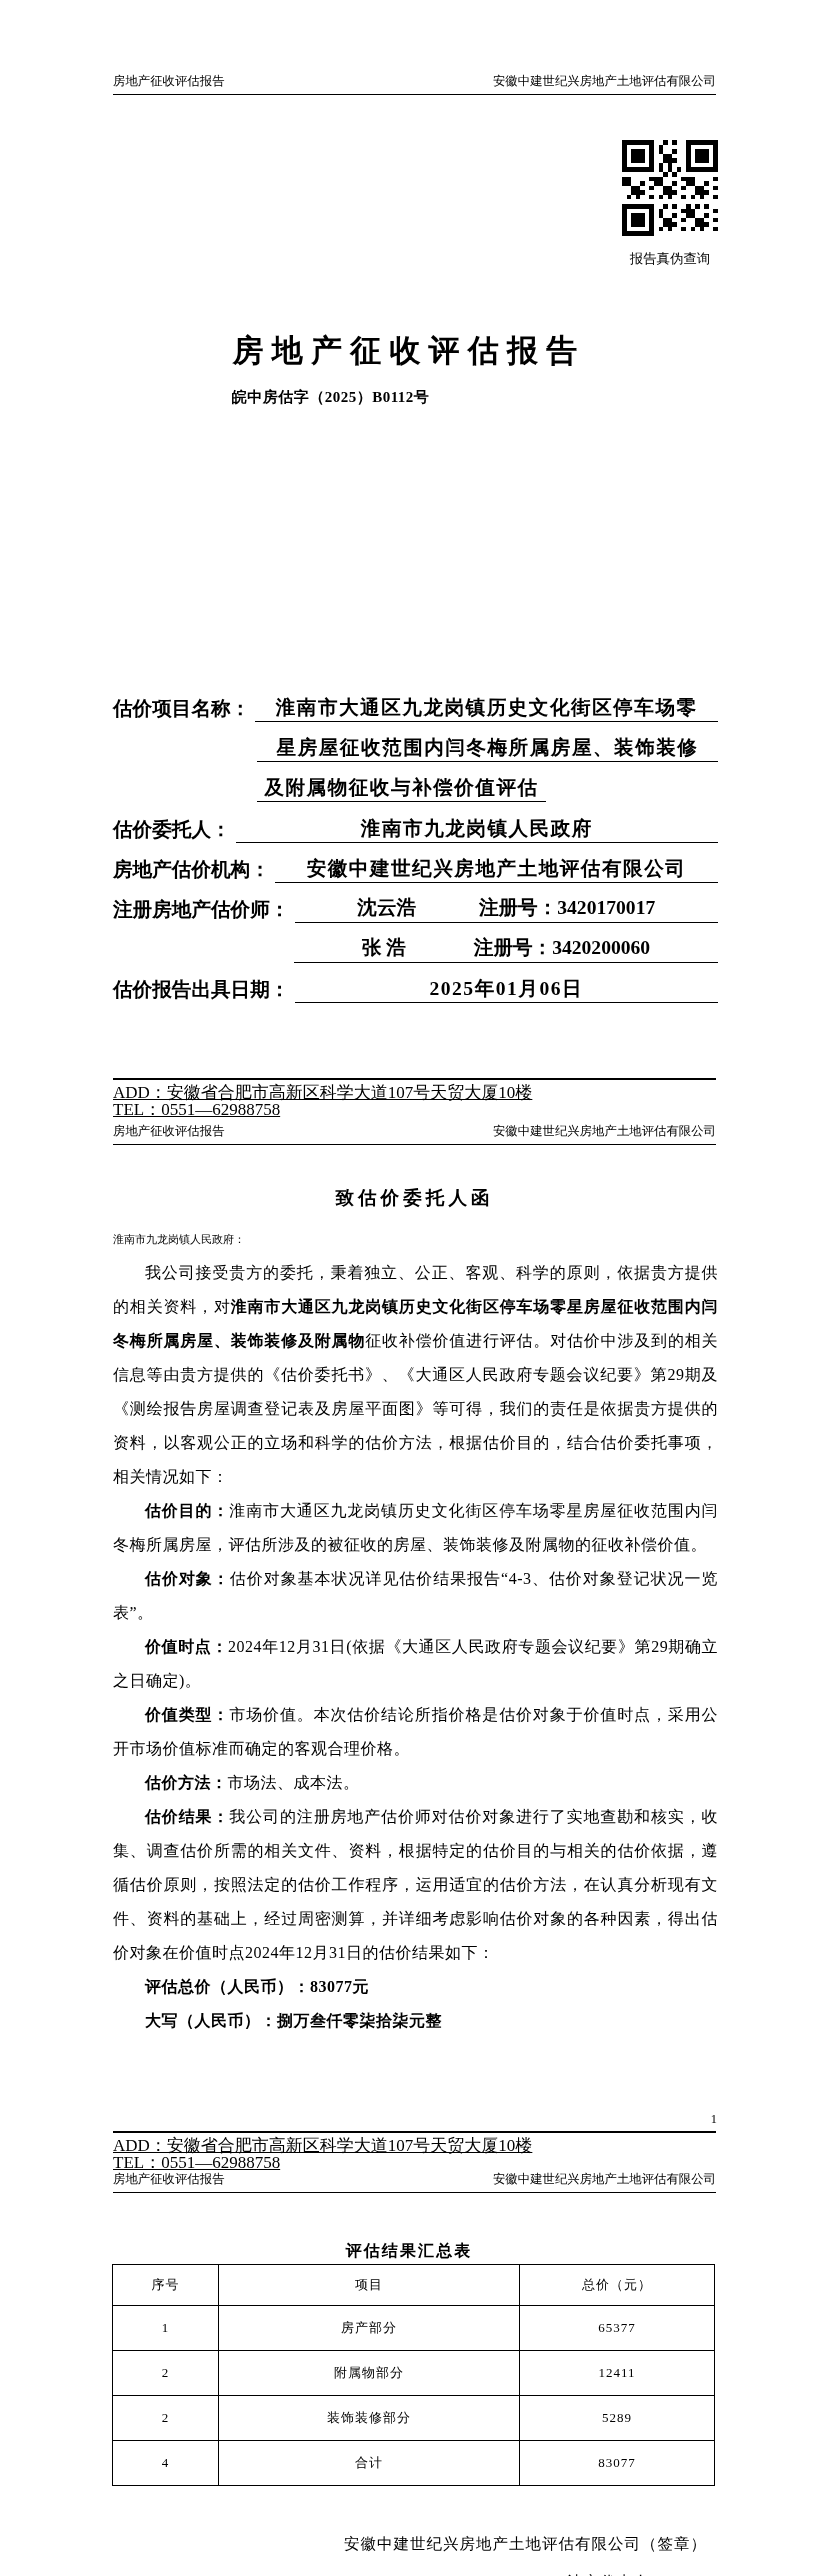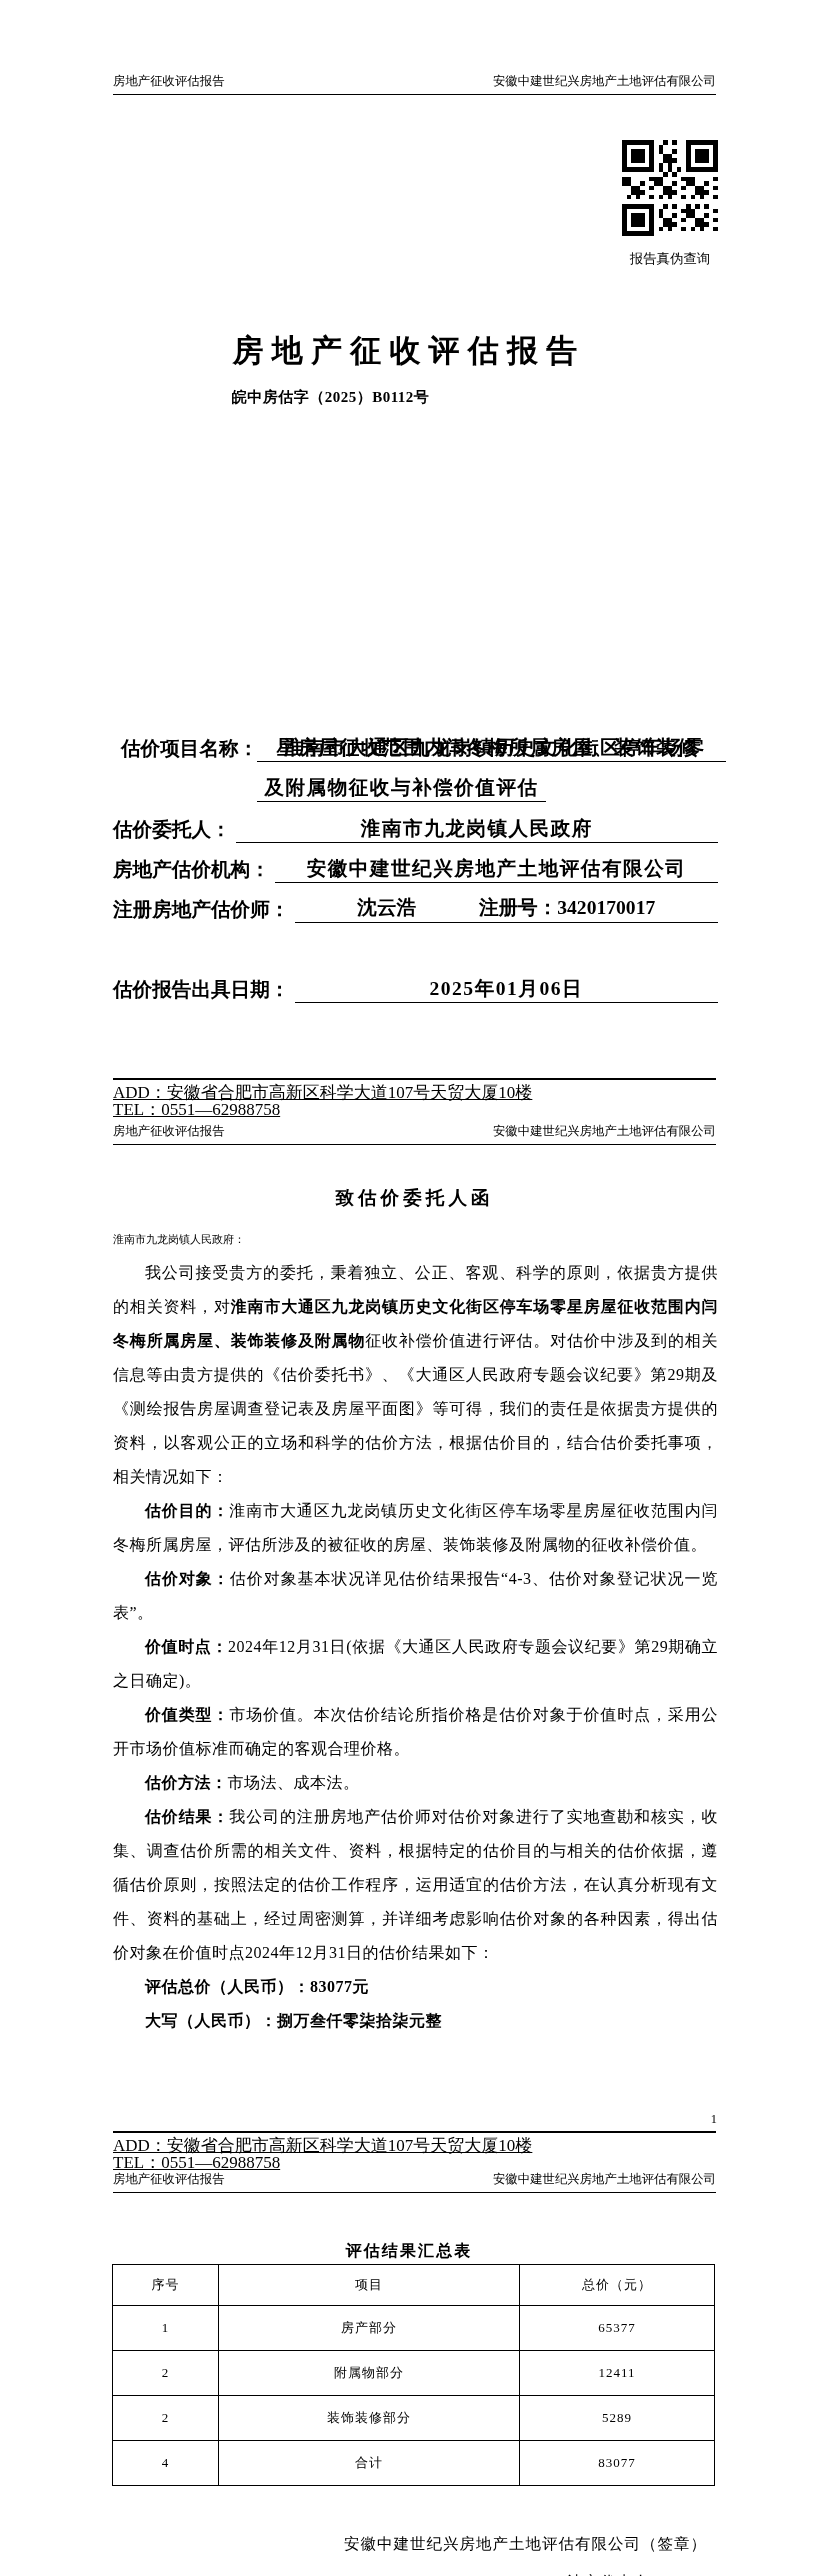--- a/index.html
+++ b/index.html
@@ -262,21 +262,21 @@
         <rect x="4" y="20" width="1" height="1" fill="#000"></rect>
         <rect x="5" y="20" width="1" height="1" fill="#000"></rect>
         <rect x="6" y="20" width="1" height="1" fill="#000"></rect>
       </svg>
     </div>
   <div class="abs qr-caption">报告真伪查询</div>
 
   <div class="abs main-title">房地产征收评估报告</div>
   <div class="abs doc-number">皖中房估字（2025）B0112号</div>
 
-  <div class="abs cover-row" style="top:733px;margin-left:8px;">
+  <div class="abs cover-row" style="top:693px;">
     <span class="cover-label">估价项目名称：</span>
     <span class="cover-value">淮南市大通区九龙岗镇历史文化街区停车场零</span>
   </div>
 
   <div class="abs cover-row" style="top:733px;">
     <span class="cover-indent"></span>
     <span class="cover-value">星房屋征收范围内闫冬梅所属房屋、装饰装修</span>
   </div>
 
   <div class="abs cover-row" style="top:773px;">
@@ -295,20 +295,27 @@
   </div>
 
   <div class="abs cover-row" style="top:894px;">
     <span class="cover-label">注册房地产估价师：</span>
     <span class="reg-line">
       <span>沈云浩</span>
       <span><span>注册号：</span><span>3420170017</span></span>
     </span>
   </div>
 
+  <div class="abs cover-row" style="top:934px;">
+    <span class="cover-spacer"></span>
+    <span class="reg-line">
+      <span>张  浩</span>
+      <span><span>注册号：</span><span>3420200060</span></span>
+    </span>
+  </div>
 
   <div class="abs cover-row" style="top:974px;">
     <span class="cover-label">估价报告出具日期：</span>
     <span class="cover-value">2025年01月06日</span>
   </div>
 
   <div class="abs pg-footer" style="top:1078px;">
     <div>ADD：安徽省合肥市高新区科学大道107号天贸大厦10楼</div>
     <div>TEL：0551—62988758</div>
   </div>

